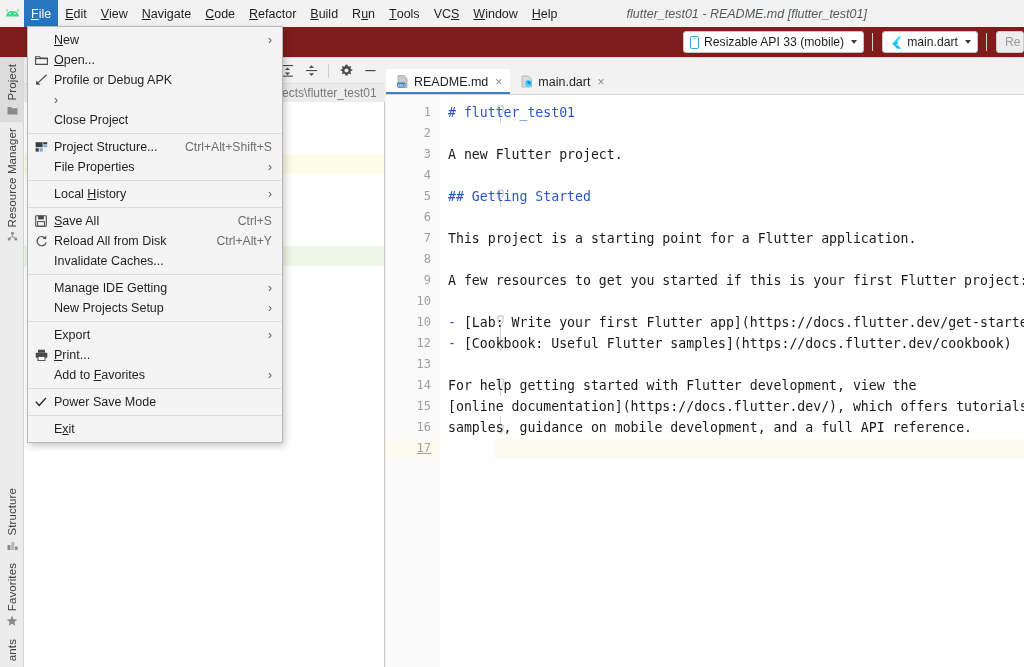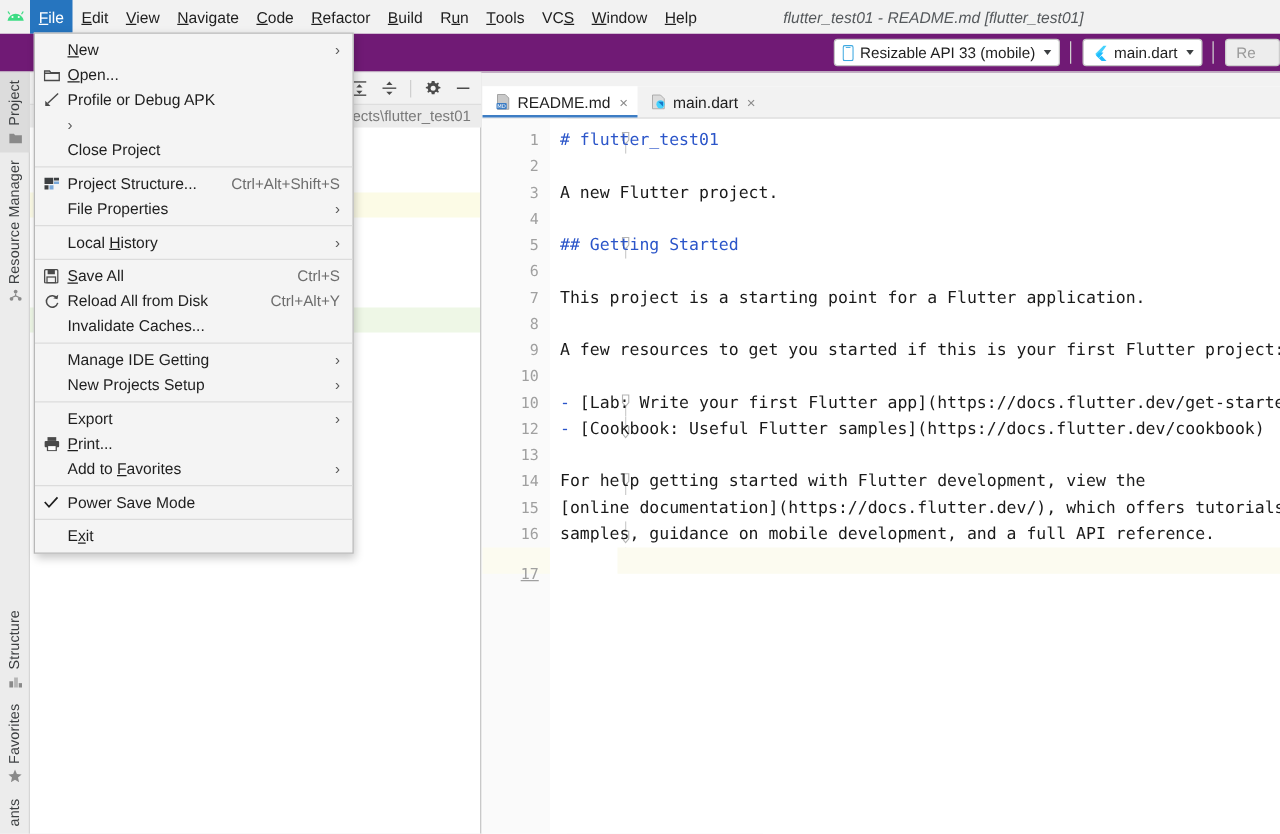--- a/index.html
+++ b/index.html
@@ -32,42 +32,42 @@
   .menu-top.active { background: #2675bf; color: #ffffff; }
   .mn { text-decoration: underline; text-underline-offset: 1px; }
   .win-title {
     margin-left: 62px;
     font-size: 12.5px; color: #55595c; white-space: nowrap; font-style: italic;
   }
 
   
   .toolbar {
     position: absolute; left: 0; top: 27px; width: 1024px; height: 31px;
-    background: #701a75;
+    background: #7f1d1d;
     border-bottom: 1px solid #d6d6d6;
     display: flex; align-items: center; justify-content: flex-end;
   }
   .tb-combo {
     height: 22px; display: flex; align-items: center;
     background: #ffffff; border: 1px solid #c4c4c4; border-radius: 3px;
     padding: 0 6px 0 6px; margin-right: 8px;
     font-size: 12.2px; color: #1f1f1f; white-space: nowrap;
   }
   .tb-combo .ci { margin-right: 5px; display: flex; align-items: center; }
   .tb-combo .caret {
     margin-left: 7px; width: 0; height: 0;
     border-left: 3.5px solid transparent; border-right: 3.5px solid transparent;
     border-top: 4.5px solid #3c3f41;
   }
   .tb-sep {
     width: 1px; height: 18px; background: #d0d0d0; margin-right: 9px;
   }
   .tb-combo.ghost {
     background: #ededed; border-color: #cdcdcd; color: #9a9a9a;
-    margin-right: 0; width: 44px; overflow: hidden;
+    margin-right: 0; width: 28px; overflow: hidden;
     padding-left: 8px;
   }
 
   
   .toolstrip {
     position: absolute; left: 0; top: 58px; width: 24px; height: 609px;
     background: #ececec; border-right: 1px solid #d6d6d6;
   }
   .ts-group-top { position: absolute; top: 0; left: 0; width: 24px; }
   .ts-group-bot { position: absolute; bottom: 0; left: 0; width: 24px; }
@@ -374,21 +374,21 @@
           <div class="ln" style="top: 154px;">8</div>
           <div class="ln" style="top: 175px;">9</div>
           <div class="ln" style="top: 196px;">10</div>
           <div class="ln" style="top: 217px;">10</div>
           <div class="ln" style="top: 238px;">12</div>
           <div class="ln" style="top: 259px;">13</div>
           <div class="ln" style="top: 280px;">14</div>
           <div class="ln" style="top: 301px;">15</div>
           <div class="ln" style="top: 322px;">16</div>
           <div class="caret-row-gut" style="top: 343px;"></div>
-          <div class="ln" style="top: 354px; text-decoration: underline;">17</div>
+          <div class="ln" style="top: 343px; text-decoration: underline;">17</div>
         </div>
       <div class="ed-fold" id="foldcol">
           <div class="foldmark" style="top: 7px;"><svg width="11" height="21" viewBox="0 0 11 21">
               <path d="M3 4 h5 v6 l-2.5 3 L3 10 Z" fill="#ffffff" stroke="#b4b4b4" stroke-width="0.9"></path>
               <rect x="5.1" y="13" width="0.9" height="8" fill="#c9c9c9"></rect>
             </svg></div>
           <div class="foldmark" style="top: 91px;"><svg width="11" height="21" viewBox="0 0 11 21">
               <path d="M3 4 h5 v6 l-2.5 3 L3 10 Z" fill="#ffffff" stroke="#b4b4b4" stroke-width="0.9"></path>
               <rect x="5.1" y="13" width="0.9" height="8" fill="#c9c9c9"></rect>
             </svg></div>

